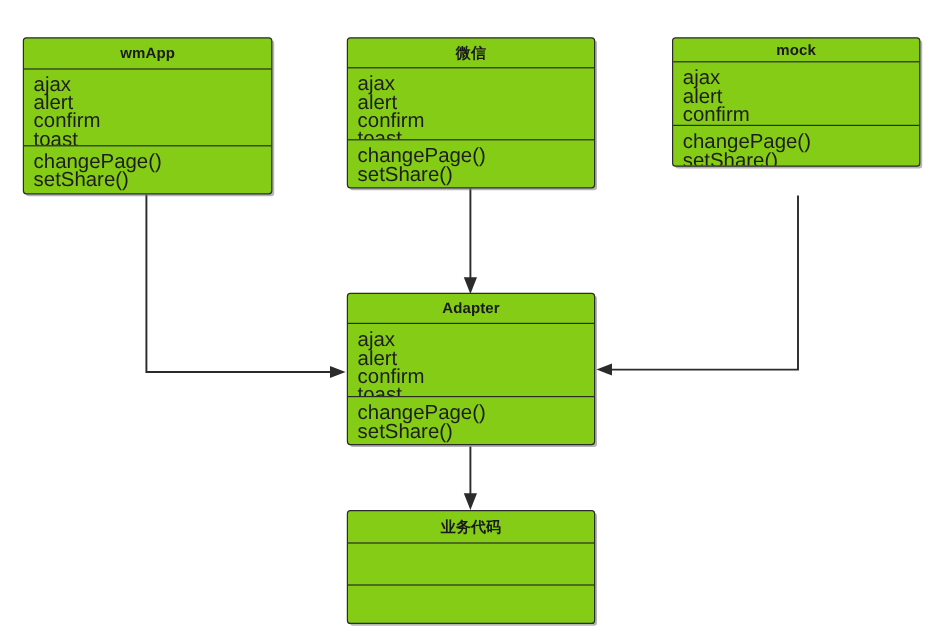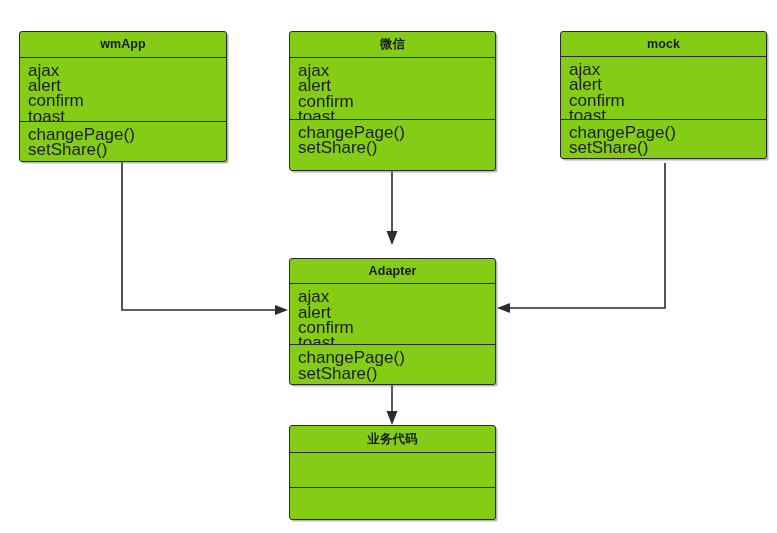--- a/index.html
+++ b/index.html
@@ -119,49 +119,49 @@
       <div class="uml-member">alert</div>
       <div class="uml-member">confirm</div>
       <div class="uml-member">toast</div>
     </div>
     <div class="uml-compartment">
       <div class="uml-member">changePage()</div>
       <div class="uml-member">setShare()</div>
     </div>
   </div>
 
-  <div class="uml-class" style="left:289px; top:31px; width:207px; height:140px;">
+  <div class="uml-class" style="left:289px; top:31px; width:207px; height:126px;">
     <div class="uml-title" style="height:26px;">微信</div>
     <div class="uml-compartment divided" style="height:62px;">
       <div class="uml-member">ajax</div>
       <div class="uml-member">alert</div>
       <div class="uml-member">confirm</div>
       <div class="uml-member">toast</div>
     </div>
     <div class="uml-compartment">
       <div class="uml-member">changePage()</div>
       <div class="uml-member">setShare()</div>
     </div>
   </div>
 
-  <div class="uml-class" style="left:560px; top:31px; width:207px; height:128px;">
+  <div class="uml-class" style="left:560px; top:31px; width:207px; height:108px;">
     <div class="uml-title" style="height:26px;">mock</div>
     <div class="uml-compartment divided" style="height:66px;">
       <div class="uml-member">ajax</div>
       <div class="uml-member">alert</div>
       <div class="uml-member">confirm</div>
       <div class="uml-member">toast</div>
     </div>
     <div class="uml-compartment">
       <div class="uml-member">changePage()</div>
       <div class="uml-member">setShare()</div>
     </div>
   </div>
 
-  <div class="uml-class" style="left:289px; top:258px; width:207px; height:127px;">
+  <div class="uml-class" style="left:289px; top:244px; width:207px; height:127px;">
     <div class="uml-title" style="height:26px;">Adapter</div>
     <div class="uml-compartment divided" style="height:63px;">
       <div class="uml-member">ajax</div>
       <div class="uml-member">alert</div>
       <div class="uml-member">confirm</div>
       <div class="uml-member">toast</div>
     </div>
     <div class="uml-compartment">
       <div class="uml-member">changePage()</div>
       <div class="uml-member">setShare()</div>

